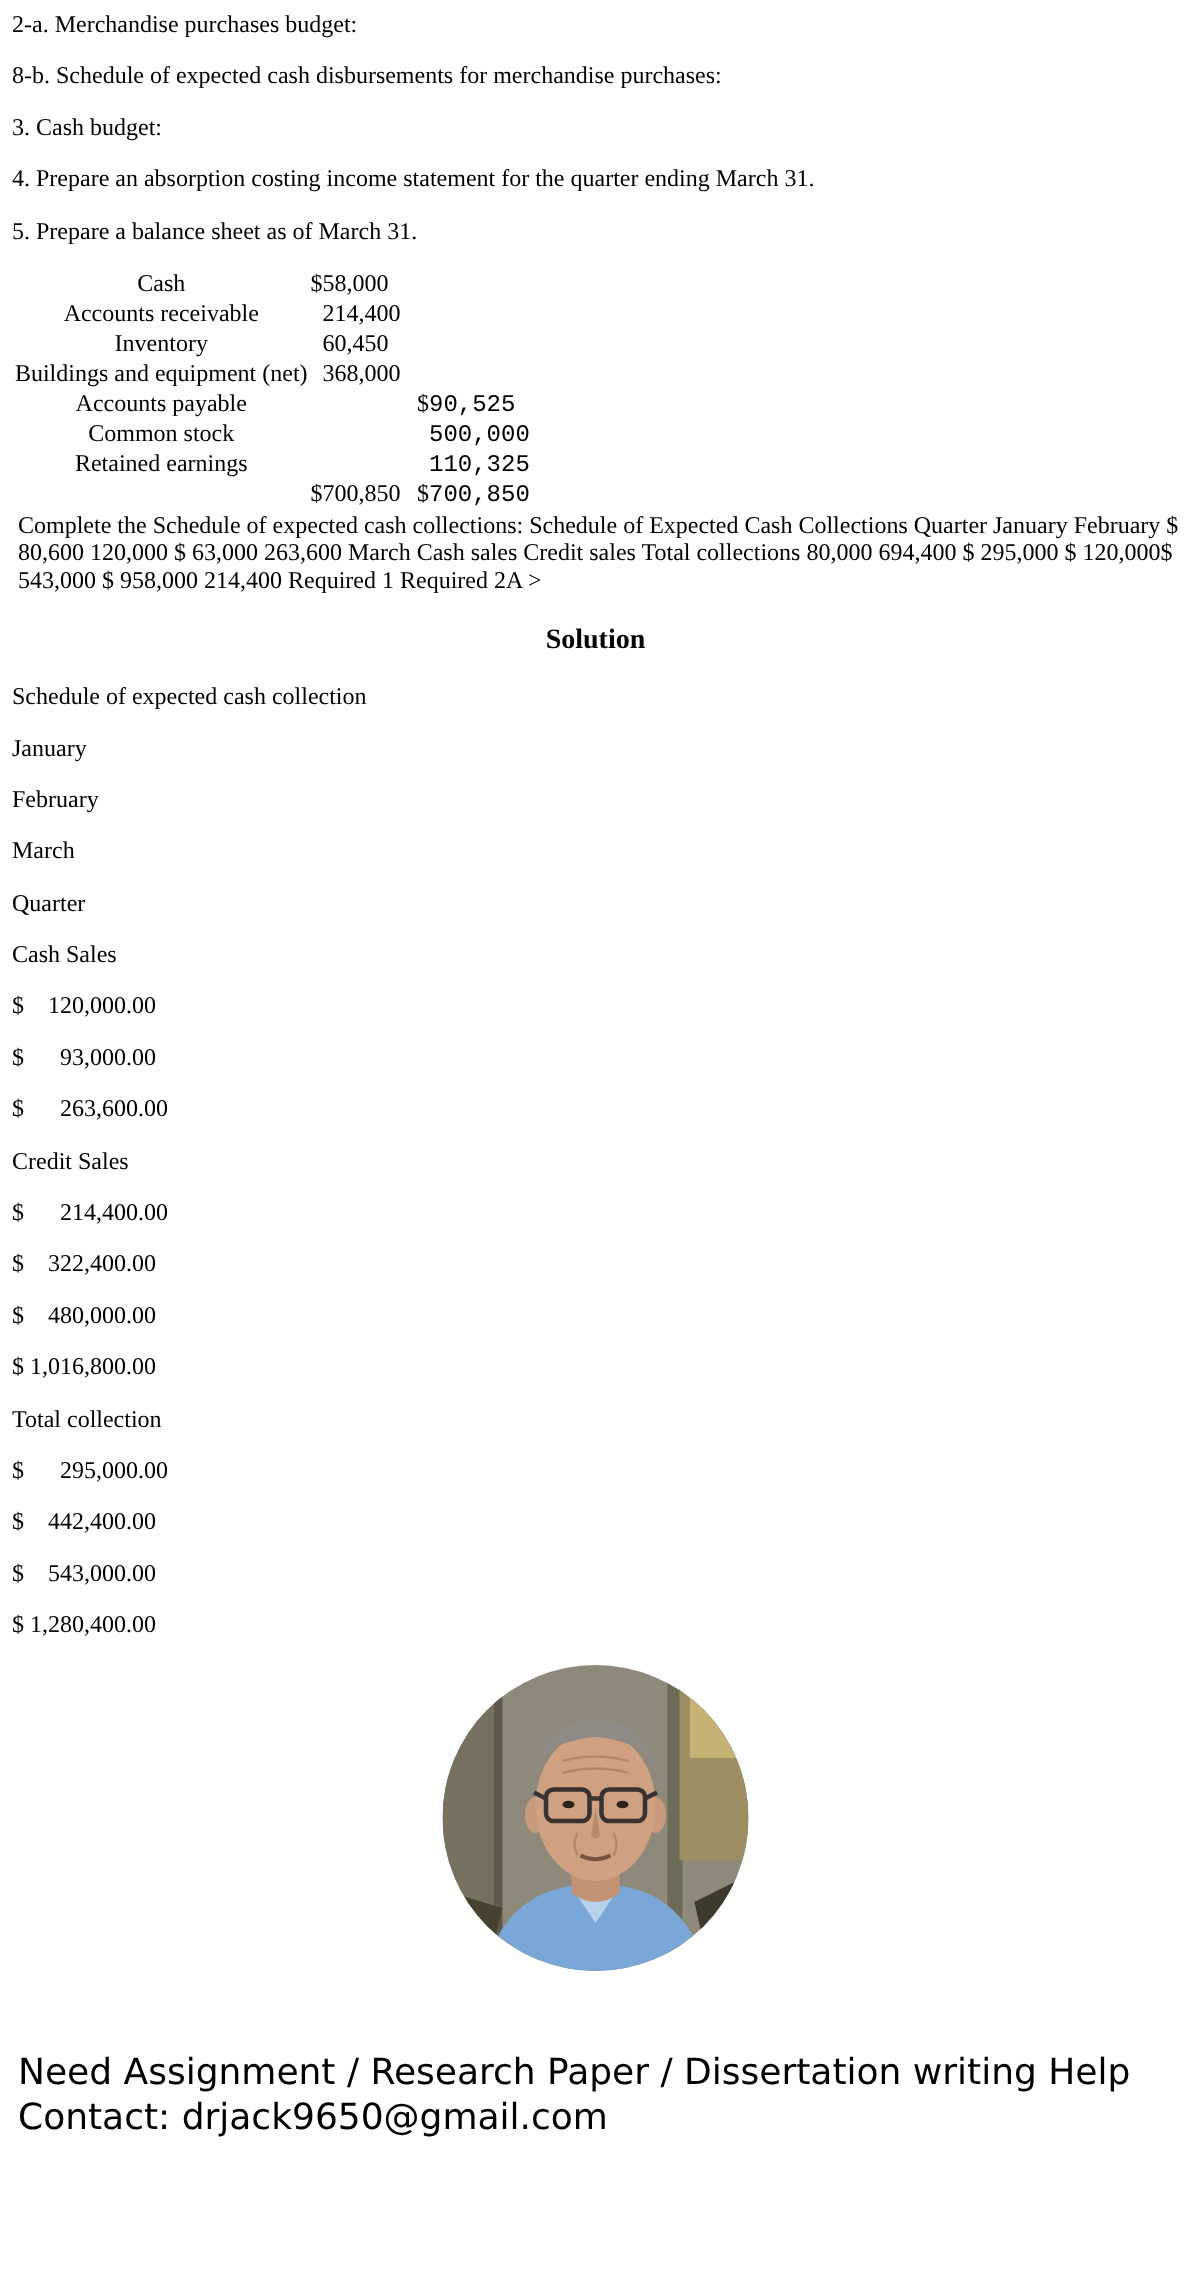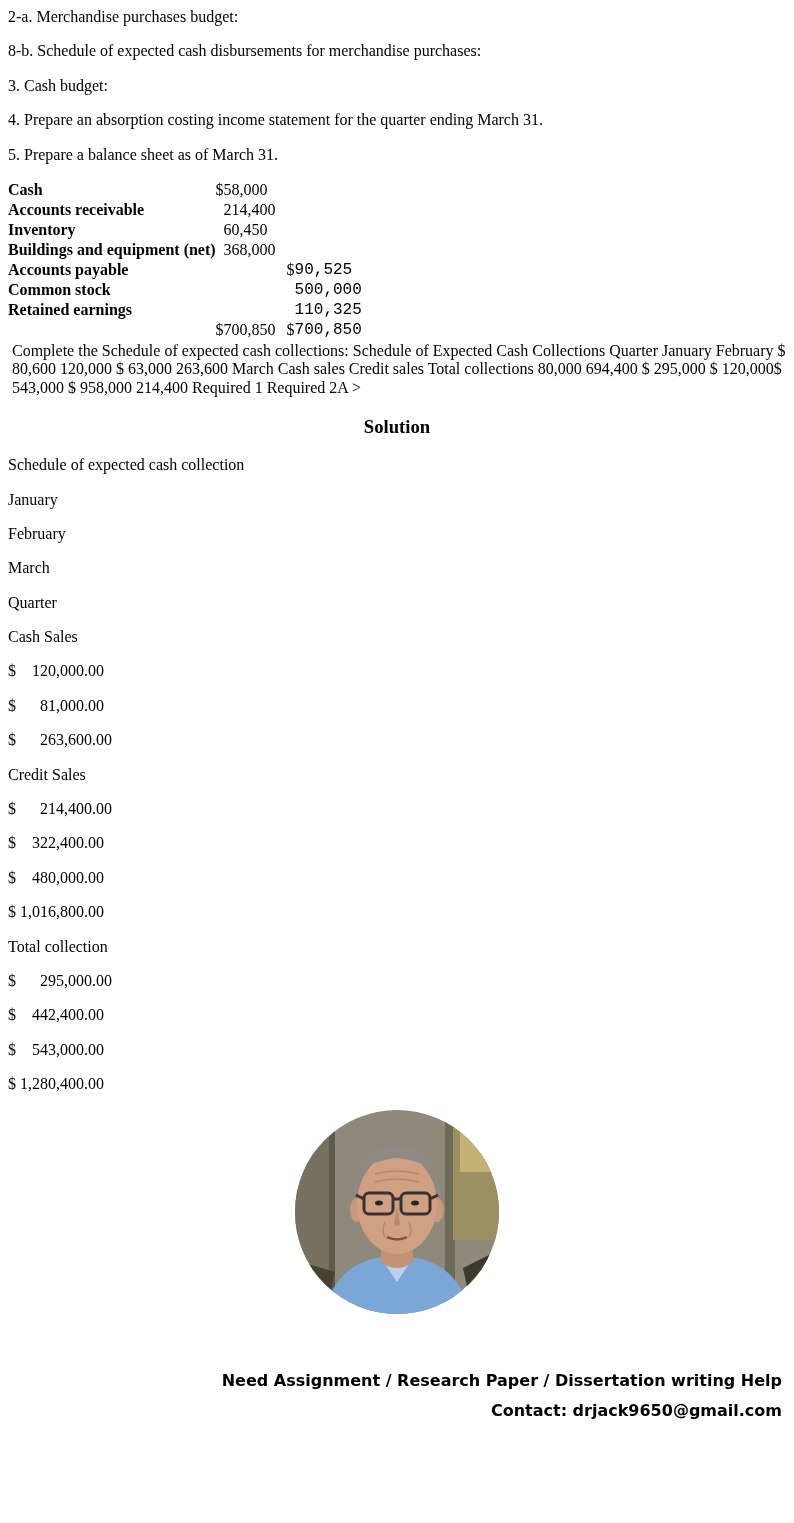--- a/index.html
+++ b/index.html
@@ -18,21 +18,21 @@
 
   table.bs-table { border-collapse: collapse; margin: 3px 0 0 0; }
   table.bs-table td {
     padding: 0;
     height: 20px;
     line-height: 20px;
     font-size: 16px;
     vertical-align: bottom;
     white-space: nowrap;
   }
-  td.lbl { width: 199px; text-align: left; font-weight: bold; }
+  td.lbl { width: 199px; text-align: center; }
   td.d1  { width: 8px;  text-align: left; }
   td.v1  { width: 46px; }
   td.d2  { width: 19px; text-align: right; }
   td.v2  { width: 53px; text-align: left; font-family: Liberation Mono, monospace; }
 
   p.prompt { margin: 2px 0 16px 4px; }
 
   h3.solution-heading {
     font-size: 18.7px;
     font-weight: bold;
@@ -43,24 +43,24 @@
 
   p.sol { white-space: pre-wrap; }
 
   .avatar-wrap {
     width: 204px;
     height: 204px;
     margin: 10px auto 52px auto;
   }
 
   .footer {
-    text-align: right;
+    text-align: left;
     font-family: "DejaVu Sans", "Liberation Sans", sans-serif;
-    font-weight: bold;
-    font-size: 16px;
+    font-weight: normal;
+    font-size: 24px;
     line-height: 30px;
     max-width: 770px;
     margin: 0 auto;
     color: #000000;
   }
 </style>
 </head>
 <body>
 
 <main>
@@ -139,21 +139,21 @@
   <h3 class="solution-heading">Solution</h3>
 
   <section>
     <p class="sol">Schedule of expected cash collection</p>
     <p class="sol">January</p>
     <p class="sol">February</p>
     <p class="sol">March</p>
     <p class="sol">Quarter</p>
     <p class="sol">Cash Sales</p>
     <p class="sol">$    120,000.00</p>
-    <p class="sol">$      81,000.00</p>
+    <p class="sol">$      93,000.00</p>
     <p class="sol">$      263,600.00</p>
     <p class="sol">Credit Sales</p>
     <p class="sol">$      214,400.00</p>
     <p class="sol">$    322,400.00</p>
     <p class="sol">$    480,000.00</p>
     <p class="sol">$ 1,016,800.00</p>
     <p class="sol">Total collection</p>
     <p class="sol">$      295,000.00</p>
     <p class="sol">$    442,400.00</p>
     <p class="sol">$    543,000.00</p>

